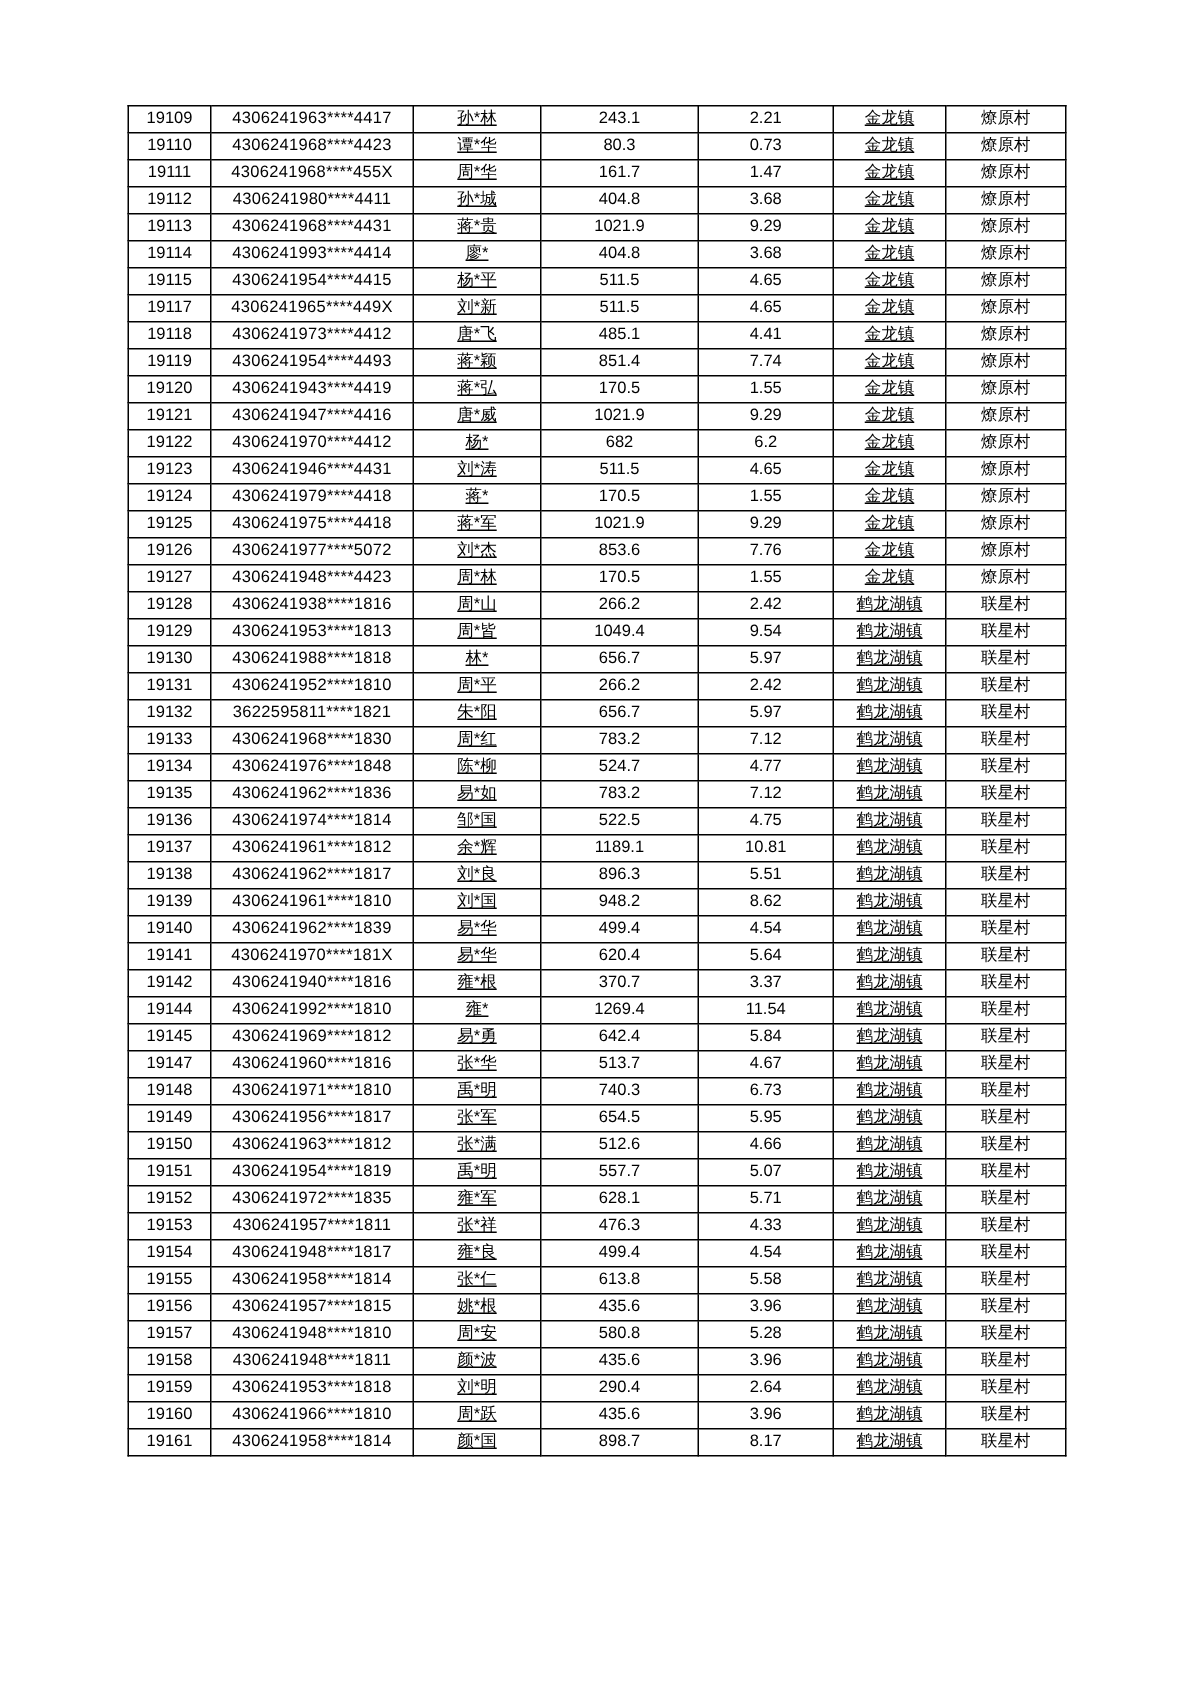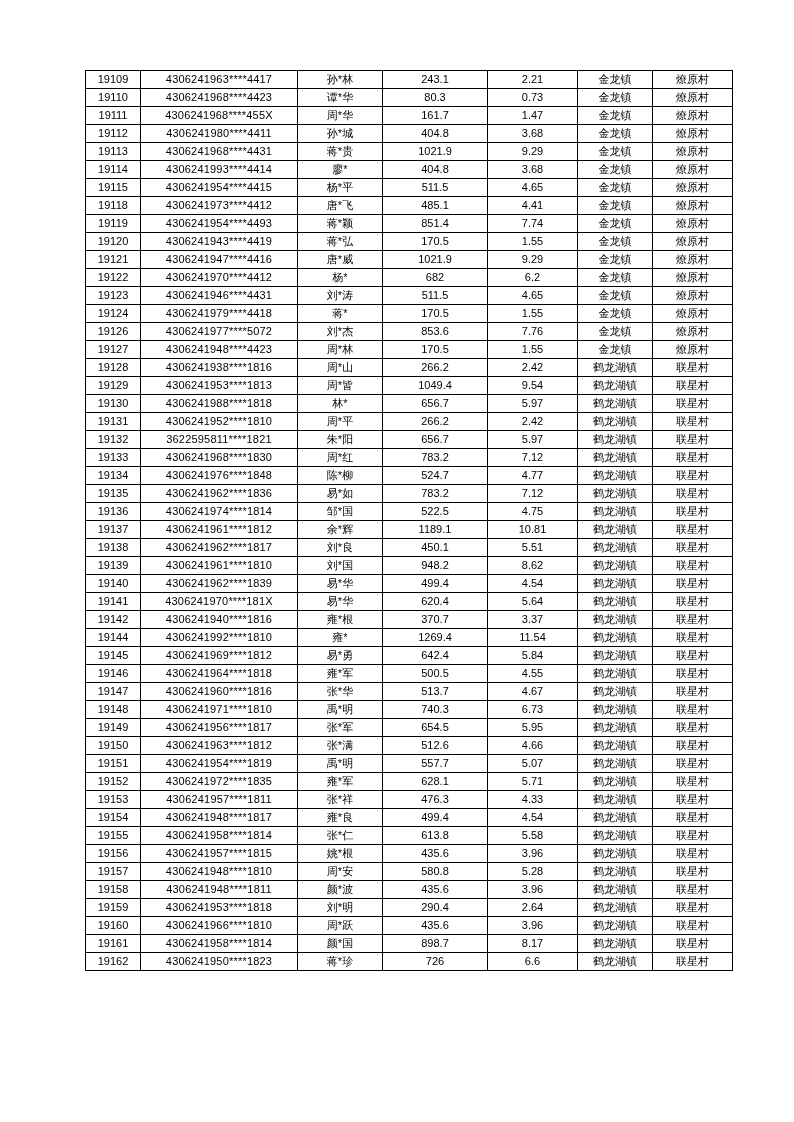--- a/index.html
+++ b/index.html
@@ -29,25 +29,25 @@
     font-size: 11px;
     line-height: 1;
     color: #000000;
     text-align: center;
     vertical-align: middle;
     padding: 0 2px;
     overflow: hidden;
     white-space: nowrap;
   }
   .col-serial   { width: 55px; }
-  .col-id_number{ width: 157px; letter-spacing: 0.2px; }
-  .col-name     { width: 85px; }
+  .col-id_number{ width: 135px; letter-spacing: 0.2px; }
+  .col-name     { width: 85px; text-decoration: underline; }
   .col-amount   { width: 105px; }
   .col-rate     { width: 90px; }
-  .col-town     { width: 75px; }
+  .col-town     { width: 75px; text-decoration: underline; }
   .col-village  { width: 80px; }
 </style>
 </head>
 <body>
 
 <div class="page">
   <table class="subsidy-table">
     <colgroup>
       <col class="col-serial">
       <col class="col-id_number">
@@ -115,20 +115,29 @@
         <tr>
           <td class="col-serial">19115</td>
           <td class="col-id_number">4306241954****4415</td>
           <td class="col-name">杨*平</td>
           <td class="col-amount">511.5</td>
           <td class="col-rate">4.65</td>
           <td class="col-town">金龙镇</td>
           <td class="col-village">燎原村</td>
         </tr>
         <tr>
+          <td class="col-serial">19117</td>
+          <td class="col-id_number">4306241965****449X</td>
+          <td class="col-name">刘*新</td>
+          <td class="col-amount">511.5</td>
+          <td class="col-rate">4.65</td>
+          <td class="col-town">金龙镇</td>
+          <td class="col-village">燎原村</td>
+        </tr>
+        <tr>
           <td class="col-serial">19118</td>
           <td class="col-id_number">4306241973****4412</td>
           <td class="col-name">唐*飞</td>
           <td class="col-amount">485.1</td>
           <td class="col-rate">4.41</td>
           <td class="col-town">金龙镇</td>
           <td class="col-village">燎原村</td>
         </tr>
         <tr>
           <td class="col-serial">19119</td>
@@ -178,20 +187,29 @@
         <tr>
           <td class="col-serial">19124</td>
           <td class="col-id_number">4306241979****4418</td>
           <td class="col-name">蒋*</td>
           <td class="col-amount">170.5</td>
           <td class="col-rate">1.55</td>
           <td class="col-town">金龙镇</td>
           <td class="col-village">燎原村</td>
         </tr>
         <tr>
+          <td class="col-serial">19125</td>
+          <td class="col-id_number">4306241975****4418</td>
+          <td class="col-name">蒋*军</td>
+          <td class="col-amount">1021.9</td>
+          <td class="col-rate">9.29</td>
+          <td class="col-town">金龙镇</td>
+          <td class="col-village">燎原村</td>
+        </tr>
+        <tr>
           <td class="col-serial">19126</td>
           <td class="col-id_number">4306241977****5072</td>
           <td class="col-name">刘*杰</td>
           <td class="col-amount">853.6</td>
           <td class="col-rate">7.76</td>
           <td class="col-town">金龙镇</td>
           <td class="col-village">燎原村</td>
         </tr>
         <tr>
           <td class="col-serial">19127</td>
@@ -289,21 +307,21 @@
           <td class="col-name">余*辉</td>
           <td class="col-amount">1189.1</td>
           <td class="col-rate">10.81</td>
           <td class="col-town">鹤龙湖镇</td>
           <td class="col-village">联星村</td>
         </tr>
         <tr>
           <td class="col-serial">19138</td>
           <td class="col-id_number">4306241962****1817</td>
           <td class="col-name">刘*良</td>
-          <td class="col-amount">450.1</td>
+          <td class="col-amount">896.3</td>
           <td class="col-rate">5.51</td>
           <td class="col-town">鹤龙湖镇</td>
           <td class="col-village">联星村</td>
         </tr>
         <tr>
           <td class="col-serial">19139</td>
           <td class="col-id_number">4306241961****1810</td>
           <td class="col-name">刘*国</td>
           <td class="col-amount">948.2</td>
           <td class="col-rate">8.62</td>
@@ -349,29 +367,20 @@
         <tr>
           <td class="col-serial">19145</td>
           <td class="col-id_number">4306241969****1812</td>
           <td class="col-name">易*勇</td>
           <td class="col-amount">642.4</td>
           <td class="col-rate">5.84</td>
           <td class="col-town">鹤龙湖镇</td>
           <td class="col-village">联星村</td>
         </tr>
         <tr>
-          <td class="col-serial">19146</td>
-          <td class="col-id_number">4306241964****1818</td>
-          <td class="col-name">雍*军</td>
-          <td class="col-amount">500.5</td>
-          <td class="col-rate">4.55</td>
-          <td class="col-town">鹤龙湖镇</td>
-          <td class="col-village">联星村</td>
-        </tr>
-        <tr>
           <td class="col-serial">19147</td>
           <td class="col-id_number">4306241960****1816</td>
           <td class="col-name">张*华</td>
           <td class="col-amount">513.7</td>
           <td class="col-rate">4.67</td>
           <td class="col-town">鹤龙湖镇</td>
           <td class="col-village">联星村</td>
         </tr>
         <tr>
           <td class="col-serial">19148</td>
@@ -492,24 +501,15 @@
         </tr>
         <tr>
           <td class="col-serial">19161</td>
           <td class="col-id_number">4306241958****1814</td>
           <td class="col-name">颜*国</td>
           <td class="col-amount">898.7</td>
           <td class="col-rate">8.17</td>
           <td class="col-town">鹤龙湖镇</td>
           <td class="col-village">联星村</td>
         </tr>
-        <tr>
-          <td class="col-serial">19162</td>
-          <td class="col-id_number">4306241950****1823</td>
-          <td class="col-name">蒋*珍</td>
-          <td class="col-amount">726</td>
-          <td class="col-rate">6.6</td>
-          <td class="col-town">鹤龙湖镇</td>
-          <td class="col-village">联星村</td>
-        </tr>
       </tbody>
   </table>
 </div>
 
 </body></html>

